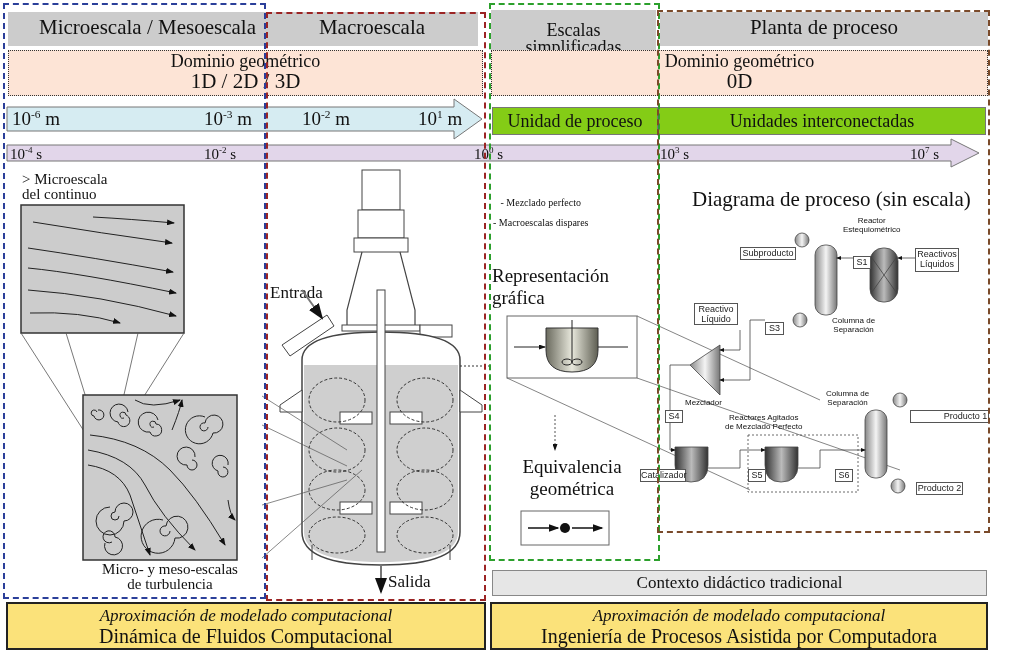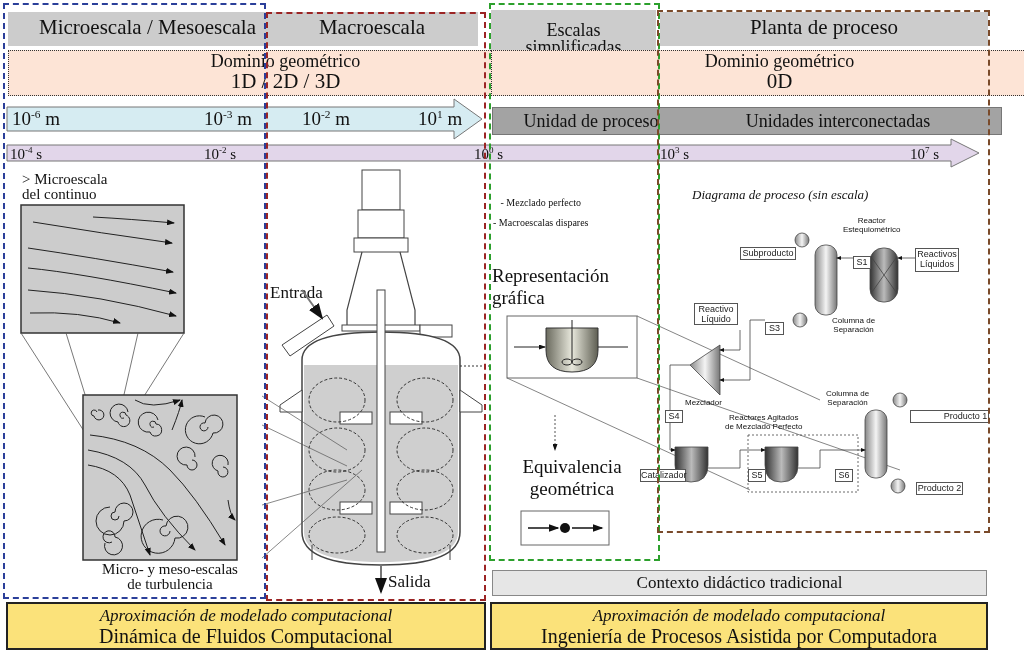--- a/index.html
+++ b/index.html
@@ -1,23 +1,23 @@
 <!DOCTYPE html>
 <html><head>
 <meta charset="utf-8">
 <style>
   html, body { margin:0; padding:0; background:#ffffff; }
   body { width:1024px; height:654px; position:relative; overflow:hidden;
          font-family:"Liberation Serif", "DejaVu Serif", serif; color:#111; }
   .abs { position:absolute; }
   .hdr { background:#cccccc; text-align:center; font-size:21px; line-height:30px; }
   .hdr2 { background:#cccccc; text-align:center; font-size:18px; line-height:17px; padding-top:12px; }
-  .dom { background:#fde4d6; border:1px dotted #333; text-align:center; font-size:18px; line-height:20px;padding-left:40px; }
+  .dom { background:#fde4d6; border:1px dotted #333; text-align:center; font-size:18px; line-height:20px; }
   .dom .big { font-size:21px; }
-  .sclbar { background:#a3a3a3; border:1px solid #777; font-size:18px; line-height:26px;padding-left:16px; }
+  .sclbar { background:#84cc16; border:1px solid #777; font-size:18px; line-height:26px; }
   .dash-blue { border:2px dashed #2b3f9a; }
   .dash-red { border:2px dashed #9b2424; }
   .dash-green { border:2px dashed #2ca02c; }
   .dash-brown { border:2px dashed #7a4a2a; }
   .yellow { background:#fbe27a; border:2px solid #222; text-align:center; }
   .yellow .it { font-style:italic; font-size:17px; line-height:19px; padding-top:2px; }
   .yellow .main { font-size:20px; line-height:22px; }
   .ctx { background:#e6e6e6; border:1px solid #888; text-align:center; font-size:17px; line-height:24px; }
   .lbl { font-size:15px; line-height:15px; }
   .sans { font-family:"Liberation Sans", "DejaVu Sans", sans-serif; }
@@ -216,21 +216,21 @@
   <div>Equivalencia</div>
   <div>geométrica</div>
 </div>
 <svg class="abs" style="left:520px;top:510px;" width="90" height="36">
   <rect x="1" y="1" width="88" height="34" fill="#fff" stroke="#666"></rect>
   <line x1="8" y1="18" x2="38" y2="18" stroke="#111" stroke-width="1.5" marker-end="url(#ah3)"></line>
   <circle cx="45" cy="18" r="5" fill="#111"></circle>
   <line x1="52" y1="18" x2="82" y2="18" stroke="#111" stroke-width="1.5" marker-end="url(#ah3)"></line>
 </svg>
 
-<div class="abs" style="left:692px;top:187px;font-size:13px;font-style:italic;">Diagrama de proceso (sin escala)</div>
+<div class="abs" style="left:692px;top:187px;font-size:21px;">Diagrama de proceso (sin escala)</div>
 <svg class="abs" style="left:640px;top:210px;" width="345" height="310">
   <defs>
     <linearGradient id="colg" x1="0" x2="1">
       <stop offset="0" stop-color="#888"></stop>
       <stop offset="0.5" stop-color="#f4f4f4"></stop>
       <stop offset="1" stop-color="#777"></stop>
     </linearGradient>
     <linearGradient id="darkg" x1="0" x2="1">
       <stop offset="0" stop-color="#333"></stop>
       <stop offset="0.5" stop-color="#bbb"></stop>

